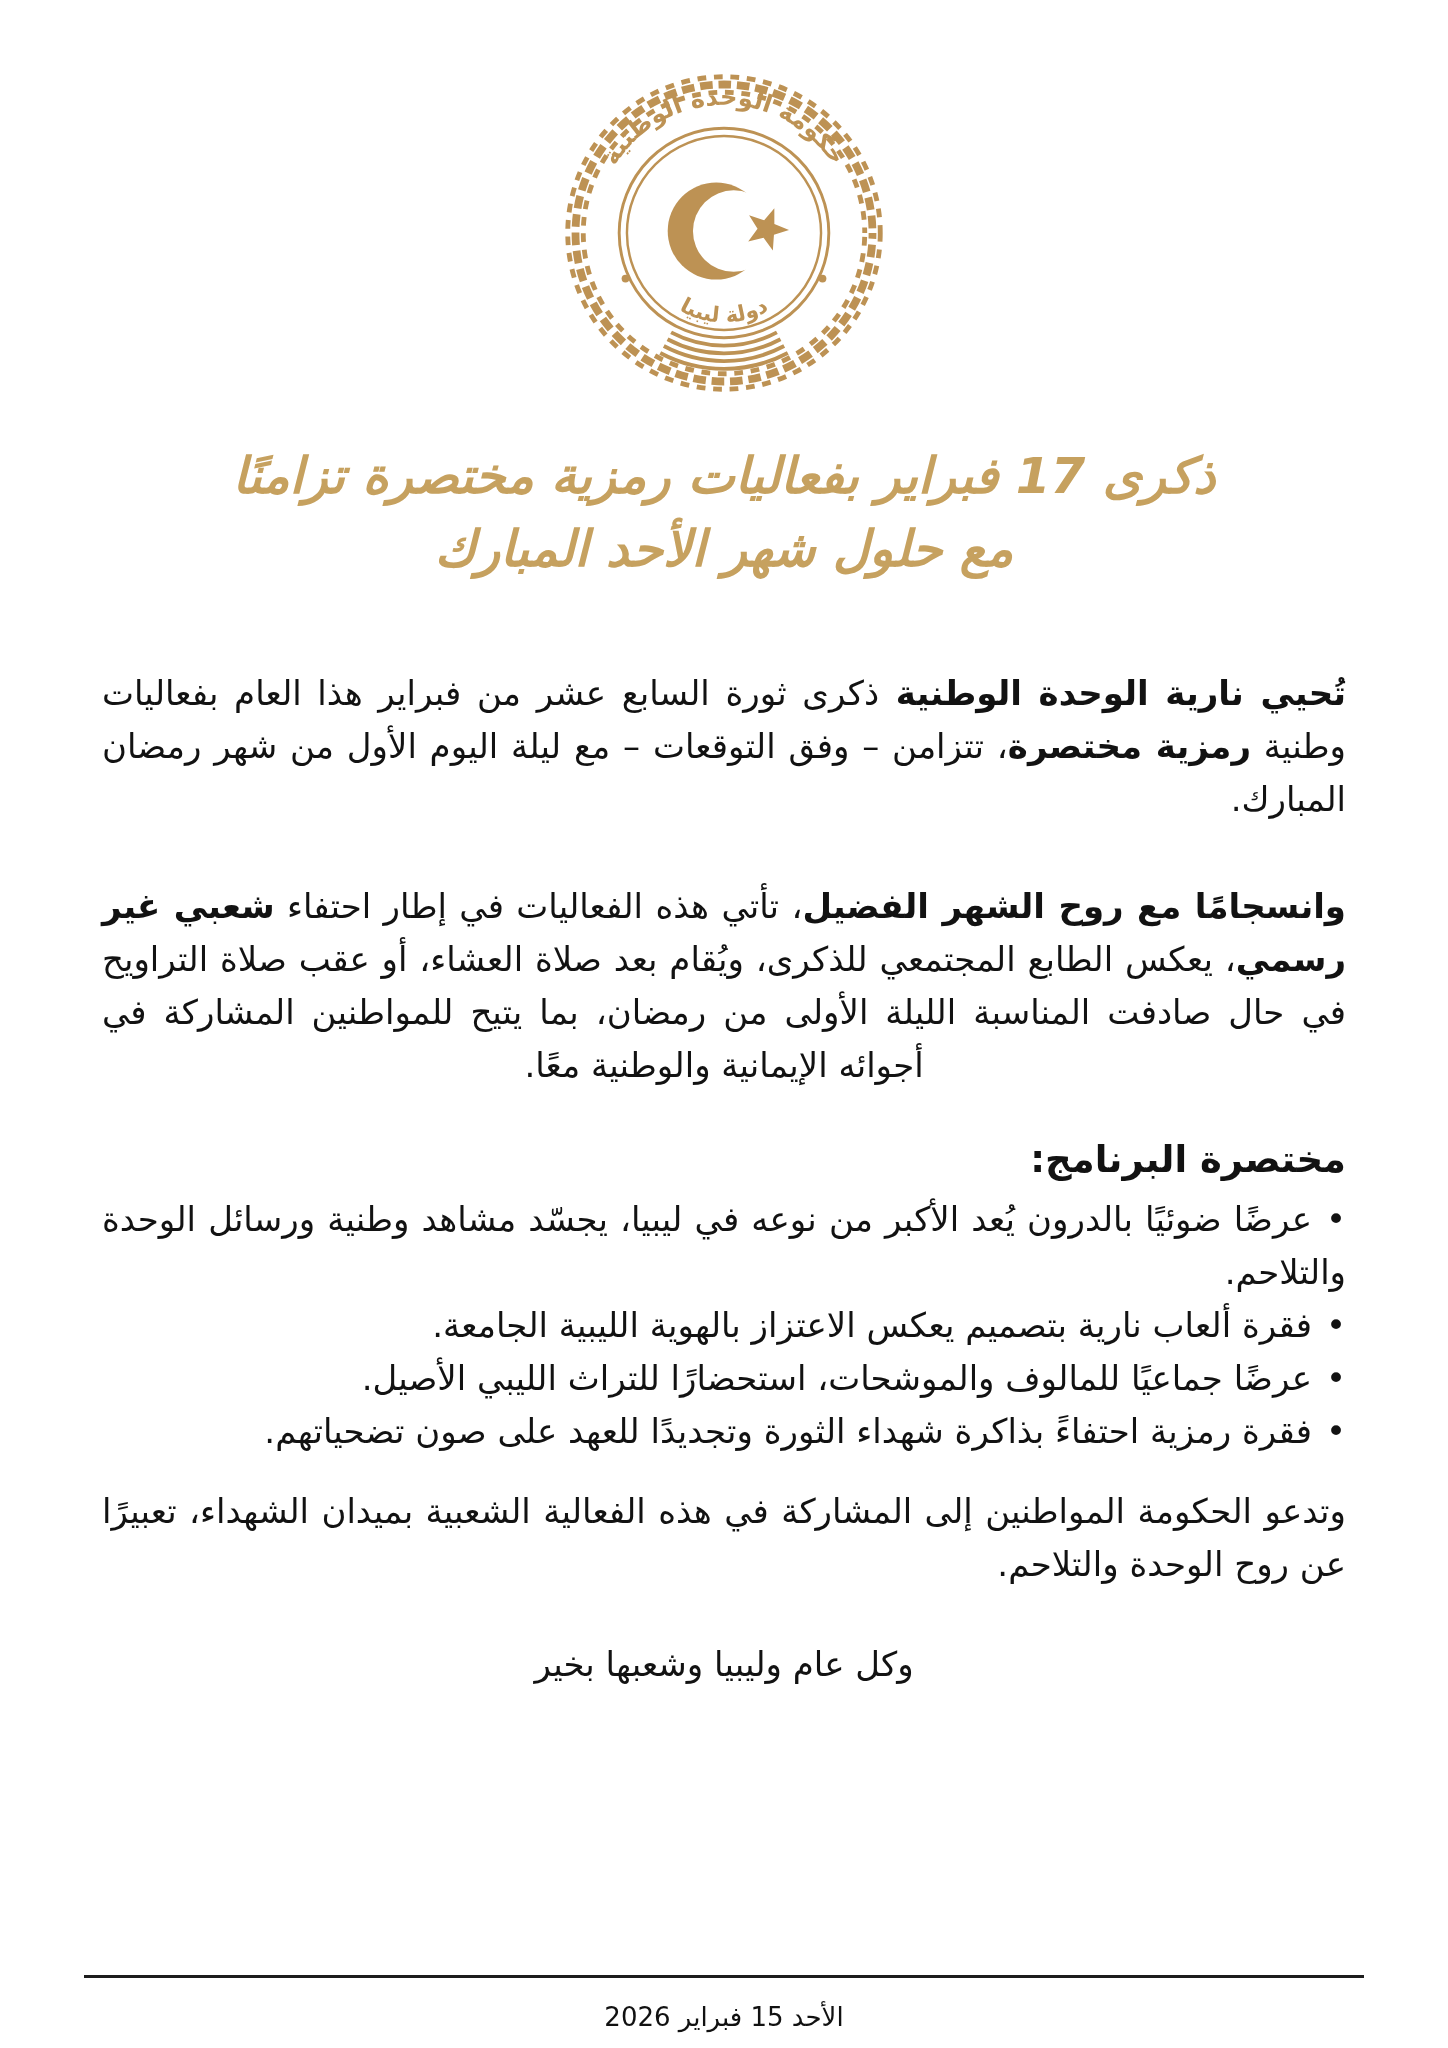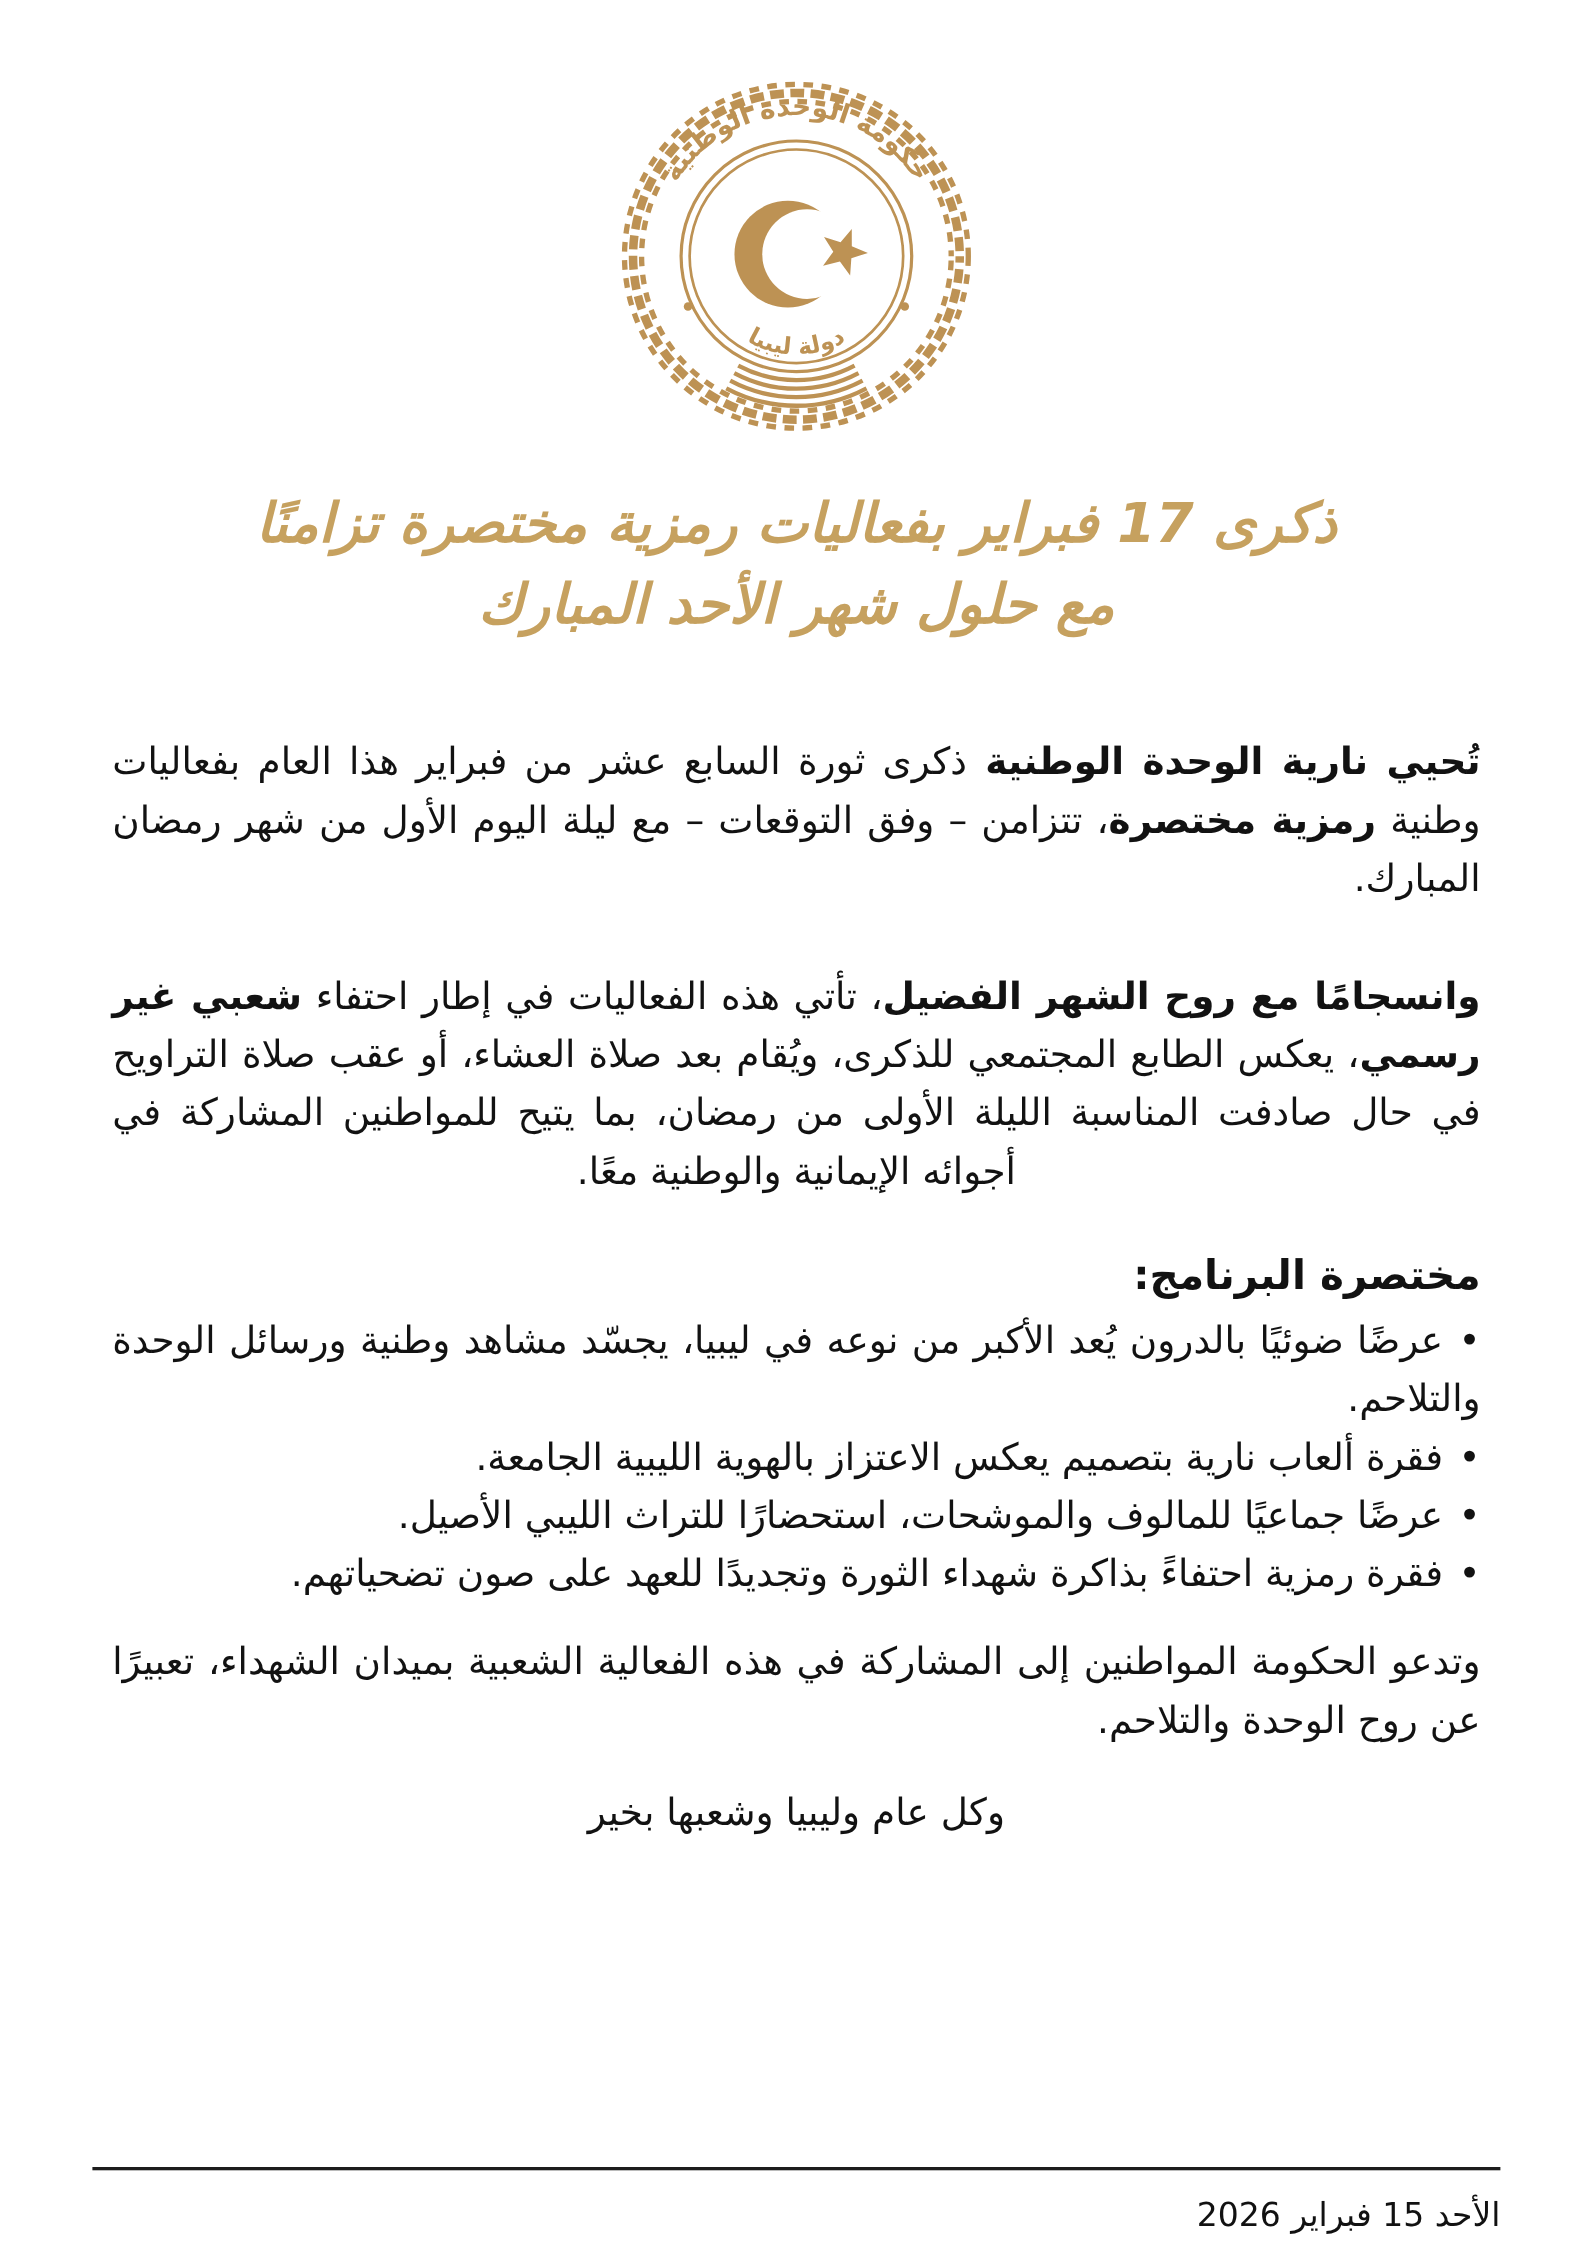--- a/index.html
+++ b/index.html
@@ -54,32 +54,32 @@
   .bullets { margin-top: 12px; }
   .bullet {
     font-size: 34px;
     line-height: 1.56;
     text-align: justify;
     color: #121212;
   }
   .bullet-marker { padding-left: 14px; }
   .closing { margin-top: 27px; }
   .greeting {
-    margin-top: 32px;
+    margin-top: 48px;
     text-align: center;
     font-size: 34px;
     line-height: 1.5;
     color: #121212;
   }
   .footer { margin-top: auto; padding: 0 84px 16px; }
   .rule { border-top: 3px solid #1d1d1d; height: 0; }
   .footer-date {
     margin-top: 24px;
-    text-align: right;
-    font-size: 30px;
+    text-align: center;
+    font-size: 26px;
     color: #111111;
   }
   b { font-weight: bold; }
 </style>
 </head>
 <body>
 
 <div class="page">
 
   <div class="logo-wrap">

